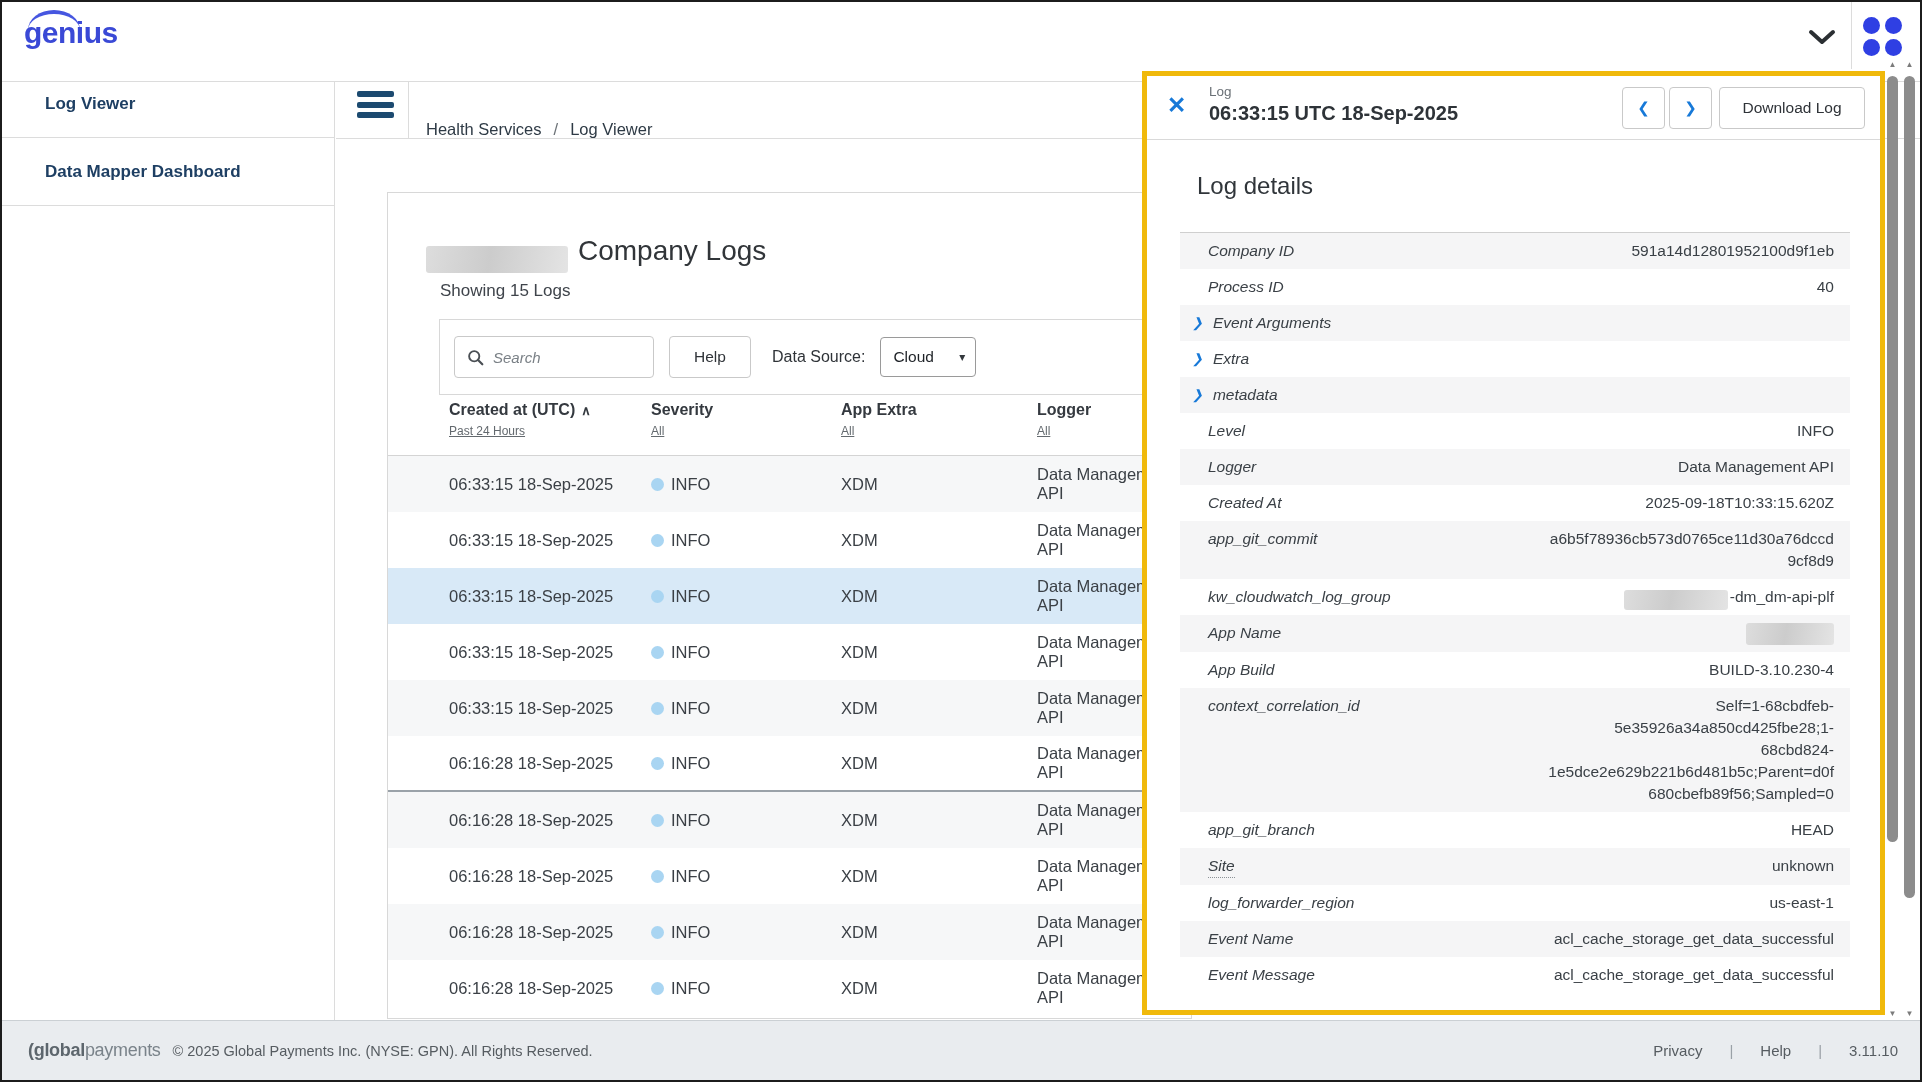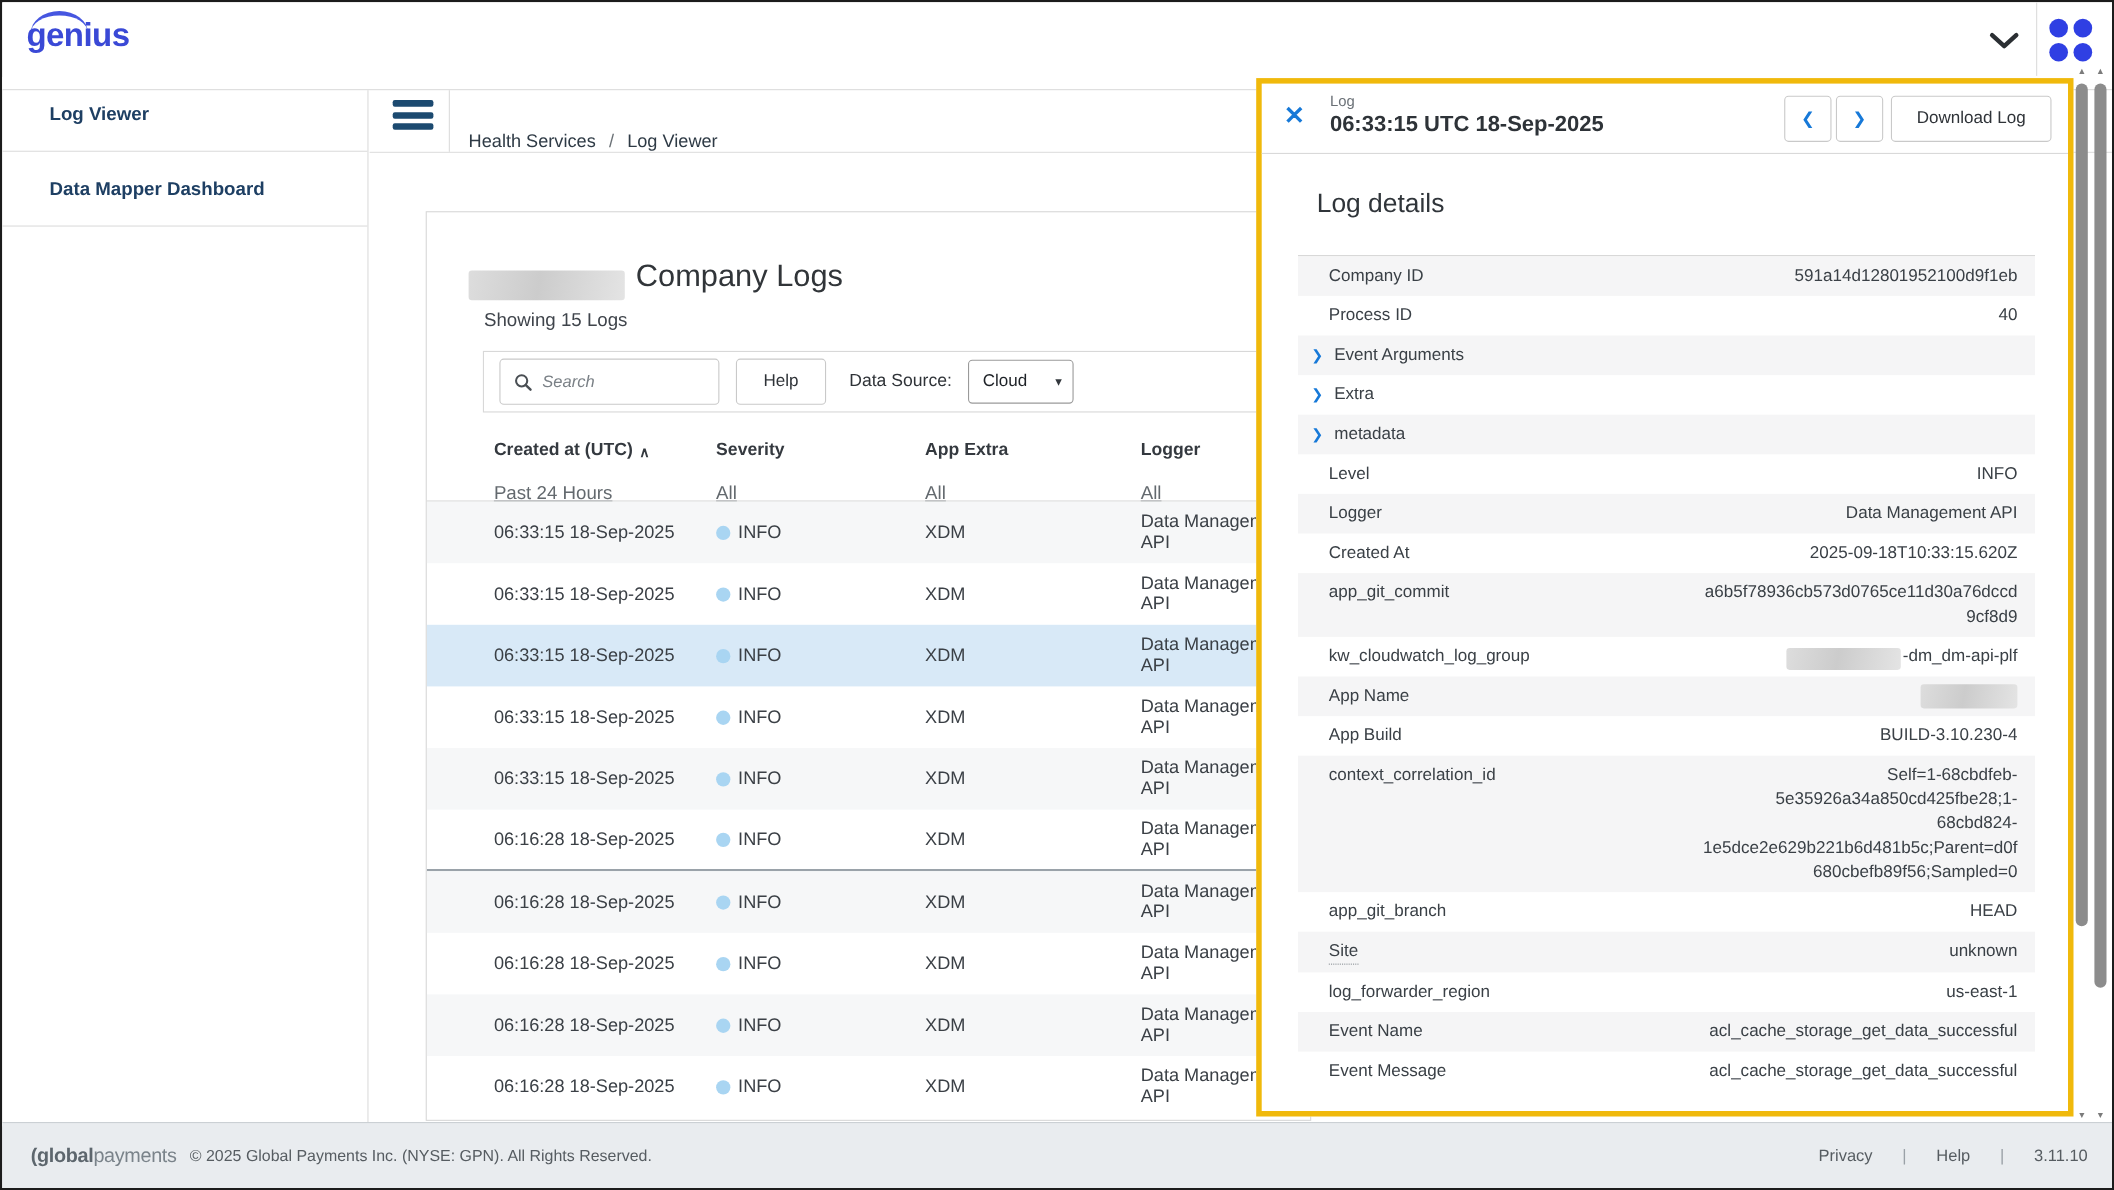--- a/index.html
+++ b/index.html
@@ -31,34 +31,34 @@
   .breadcrumb { position:absolute; left:90px; top:0; height:69px; display:flex; align-items:flex-end; gap:12px; font-size:16.5px; color:#2e3a45; }
   .crumb-sep { color:#6b7176; }
 
   
   .main-bg { position:absolute; left:334px; top:137px; width:1588px; height:885px; background:#fff; }
   .card { position:absolute; left:385px; top:190px; width:805px; height:827px; background:#fff; border:1px solid #d8d8d8; overflow:hidden; }
   .blob { display:inline-block; background:linear-gradient(100deg,#dddddd,#cccccc 45%,#e4e4e4); border-radius:3px; vertical-align:middle; }
   .title-blob { position:absolute; left:38px; top:53px; width:142px; height:27px; }
   .card-title { position:absolute; left:190px; top:42px; font-size:28px; font-weight:400; color:#313539; }
   .card-subtitle { position:absolute; left:52px; top:88px; font-size:17px; color:#3f444b; }
-  .toolbar { position:absolute; left:51px; top:126px; width:714px; height:56px; border:1px solid #d8d8d8; display:flex; align-items:center; padding:0 14px; gap:15px; background:#fff; }
+  .toolbar { position:absolute; left:51px; top:126px; width:714px; height:76px; border:1px solid #d8d8d8; display:flex; align-items:center; padding:0 14px; gap:15px; background:#fff; }
   .tb-search { width:200px; height:42px; border:1px solid #c9c9c9; border-radius:4px; display:flex; align-items:center; padding-left:12px; gap:9px; }
   .tb-search input { border:0; outline:none; width:140px; font-family:"Liberation Sans",sans-serif; font-style:italic; font-size:15px; color:#555b61; }
   .tb-search input::placeholder { color:#7a8086; font-style:italic; }
   .btn { border:1px solid #c9c9c9; border-radius:4px; background:#fff; font-family:"Liberation Sans",sans-serif; font-size:15.5px; color:#2f3338; cursor:pointer; }
   .help-btn { width:82px; height:42px; }
   .ds-label { font-size:16px; color:#2f3338; margin-left:6px; }
   .ds-select { width:96px; height:40px; border:1px solid #9a9a9a; border-radius:4px; display:flex; align-items:center; justify-content:space-between; padding:0 10px 0 12px; font-size:15.5px; color:#1d2126; cursor:pointer; background:#fff; }
   .ds-caret { font-size:12px; color:#33383d; }
 
   .thead { position:absolute; left:0; top:208px; width:100%; display:grid; grid-template-columns:202px 190px 196px 1fr; padding-left:61px; }
   .th .lbl { font-size:16px; font-weight:700; color:#34393f; display:flex; align-items:center; gap:6px; }
   .sort-caret { font-size:13px; color:#34393f; }
-  .th .flt { margin-top:20px; font-size:17px; color:#63696e; text-decoration:underline; cursor:pointer; display:inline-block; }
+  .th .flt { margin-top:5px; font-size:12px; color:#63696e; text-decoration:underline; cursor:pointer; display:inline-block; }
   .thead-border { position:absolute; left:0; top:262px; width:100%; border-top:1px solid #d4d4d4; }
 
   .tbody { position:absolute; left:0; top:263px; width:100%; }
   .trow { display:grid; grid-template-columns:202px 190px 196px 1fr; padding-left:61px; height:56px; align-items:center; font-size:16.5px; color:#3b4046; cursor:pointer; }
   .trow:nth-child(odd) { background:#f6f7f8; }
   .trow.selected { background:#d8e9f7 !important; }
   .trow:nth-child(6) { border-bottom:2px solid #9aa2a9; }
   .sev { display:flex; align-items:center; gap:7px; }
   .dot { width:13px; height:13px; border-radius:50%; background:#a9d5f2; }
 
@@ -70,21 +70,21 @@
   .panel-title { position:absolute; left:62px; top:26px; font-size:20px; font-weight:700; color:#2e3338; }
   .nav-btn { position:absolute; top:11px; width:43px; height:42px; display:flex; align-items:center; justify-content:center; color:#1779d8; font-size:15px; }
   .prev-btn { right:215px; }
   .next-btn { right:168px; }
   .dl-btn { position:absolute; right:15px; top:11px; width:146px; height:42px; }
   .panel-body { position:absolute; left:0; top:64px; right:0; bottom:0; overflow:hidden; }
   .section-title { position:absolute; left:50px; top:32px; font-size:24px; font-weight:400; color:#30353a; }
   .details { position:absolute; left:33px; right:30px; top:92px; border-top:1px solid #cfcfcf; }
   .drow { display:flex; align-items:flex-start; min-height:36px; padding:7px 16px 7px 12px; font-size:15.5px; color:#3a4046; line-height:22px; }
   .drow:nth-child(odd) { background:#f5f5f6; }
-  .dkey { display:flex; align-items:flex-start; gap:10px; }
+  .dkey { display:flex; align-items:flex-start; gap:10px;font-style:italic; }
   .dkey.plain { margin-left:16px; }
   .row-chevron { color:#1779d8; font-size:13px; line-height:22px; }
   .u-dotted { border-bottom:1px dotted #8b9196; }
   .dval { margin-left:auto; max-width:290px; text-align:right; overflow-wrap:break-word; word-break:break-word; }
   .val-blob { width:88px; height:22px; }
   .prefix-blob { width:104px; height:20px; margin-right:2px; margin-bottom:-4px; }
 
   
   .scrollbars { position:absolute; right:4px; top:58px; height:958px; width:30px; z-index:30; display:flex; gap:4px; }
   .sbar { position:relative; width:13px; height:100%; }

